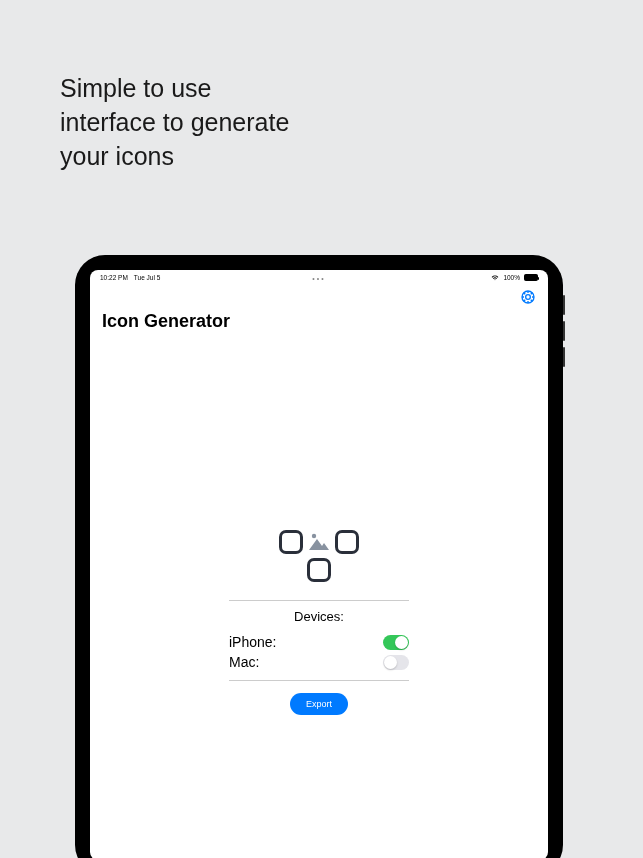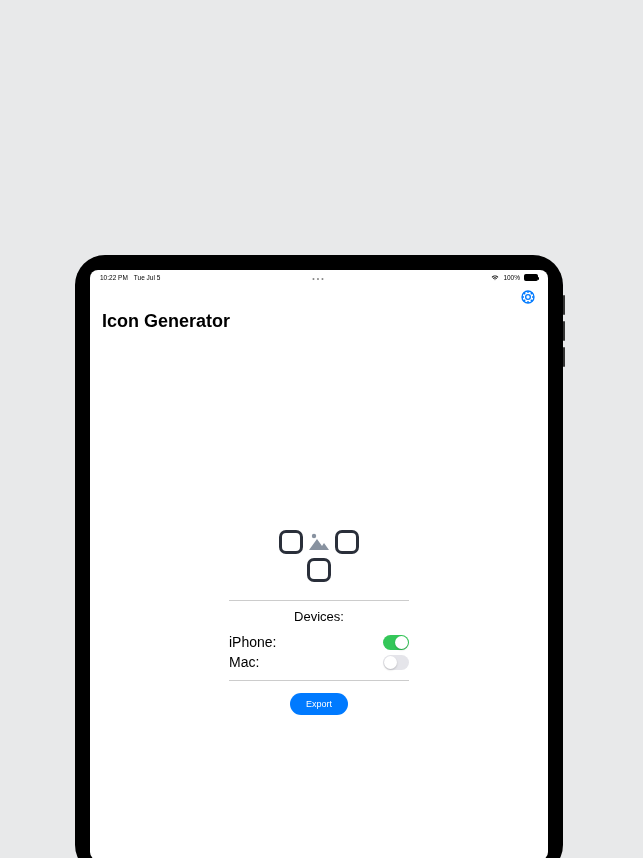--- a/index.html
+++ b/index.html
@@ -181,20 +181,23 @@
       height: 20px;
       background: #333;
       margin-bottom: 6px;
       border-radius: 1px;
     }
   </style>
 </head>
 <body>
 
 <div class="headline">
+  <div>Simple to use</div>
+  <div>interface to generate</div>
+  <div>your icons</div>
 </div>
 
 <div class="tablet-frame">
   <div class="side-buttons">
     <div class="side-btn"></div>
     <div class="side-btn"></div>
     <div class="side-btn"></div>
   </div>
   <div class="tablet-screen">
 

